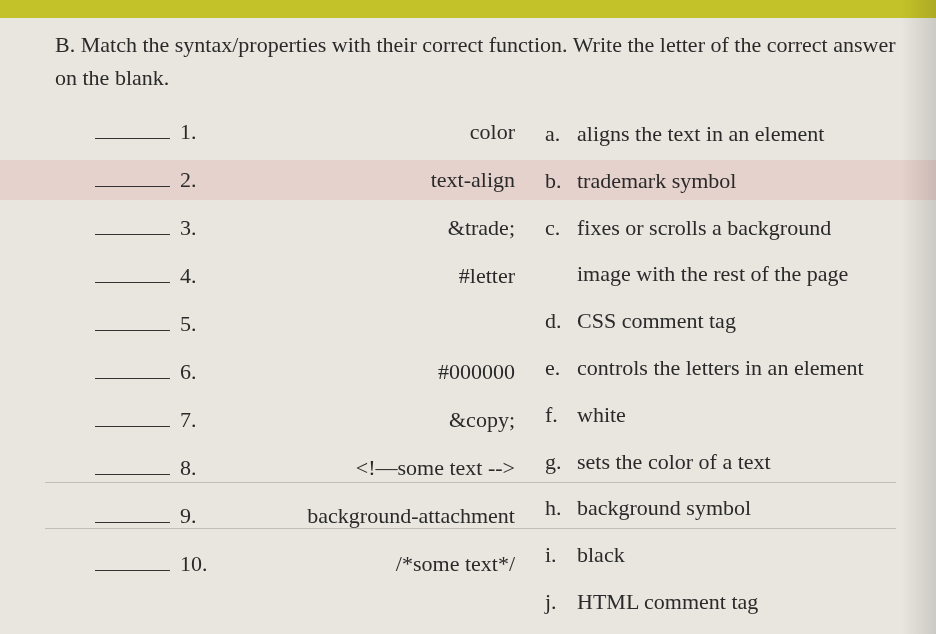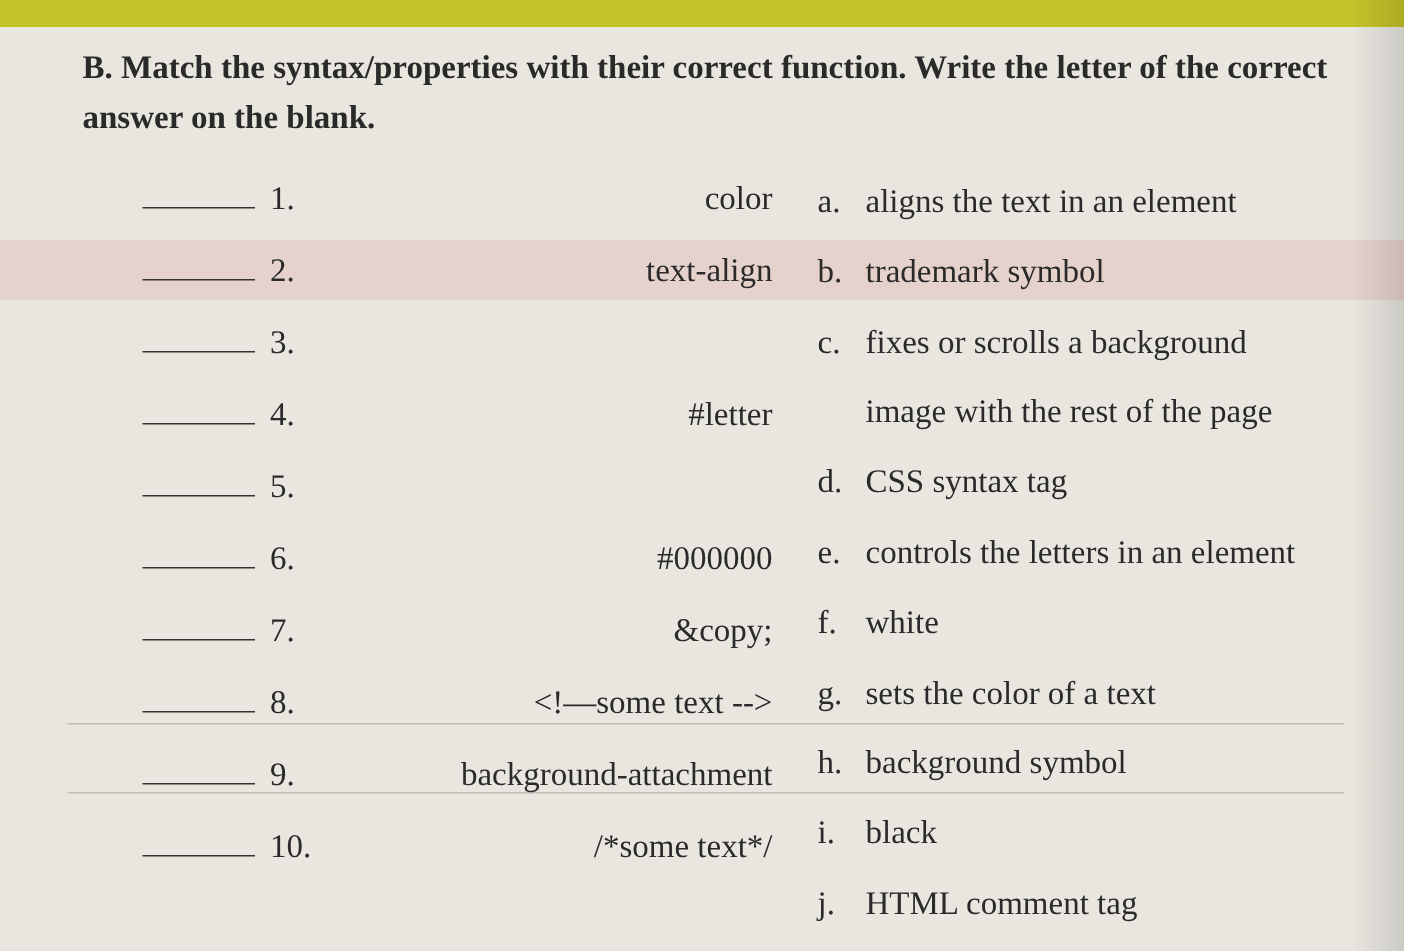--- a/index.html
+++ b/index.html
@@ -21,21 +21,21 @@
       background: #c4c229;
     }
     .content {
       padding: 10px 40px 20px 55px;
       color: #2a2a2a;
     }
     .instruction {
       font-size: 22px;
       line-height: 1.5;
       margin-bottom: 25px;
-      font-weight: 700;
+      font-weight: 400;
     }
     .columns {
       display: flex;
       gap: 30px;
       padding-left: 40px;
     }
     .left-col {
       flex: 0 0 420px;
     }
     .right-col {
@@ -131,20 +131,21 @@
         <span class="q-text">color</span>
       </div>
       <div class="q-row">
         <span class="blank"></span>
         <span class="q-num">2.</span>
         <span class="q-text">text-align</span>
       </div>
       <div class="q-row">
         <span class="blank"></span>
         <span class="q-num">3.</span>
+        <span class="q-text">&amp;trade;</span>
       </div>
       <div class="q-row">
         <span class="blank"></span>
         <span class="q-num">4.</span>
         <span class="q-text">#letter</span>
       </div>
       <div class="q-row">
         <span class="blank"></span>
         <span class="q-num">5.</span>
       </div>
@@ -187,21 +188,21 @@
       <div class="a-row">
         <span class="a-letter">c.</span>
         <span class="a-text">fixes or scrolls a background</span>
       </div>
       <div class="a-row">
         <span class="a-letter"></span>
         <span class="a-text">image with the rest of the page</span>
       </div>
       <div class="a-row">
         <span class="a-letter">d.</span>
-        <span class="a-text">CSS syntax tag</span>
+        <span class="a-text">CSS comment tag</span>
       </div>
       <div class="a-row">
         <span class="a-letter">e.</span>
         <span class="a-text">controls the letters in an element</span>
       </div>
       <div class="a-row">
         <span class="a-letter">f.</span>
         <span class="a-text">white</span>
       </div>
       <div class="a-row">

